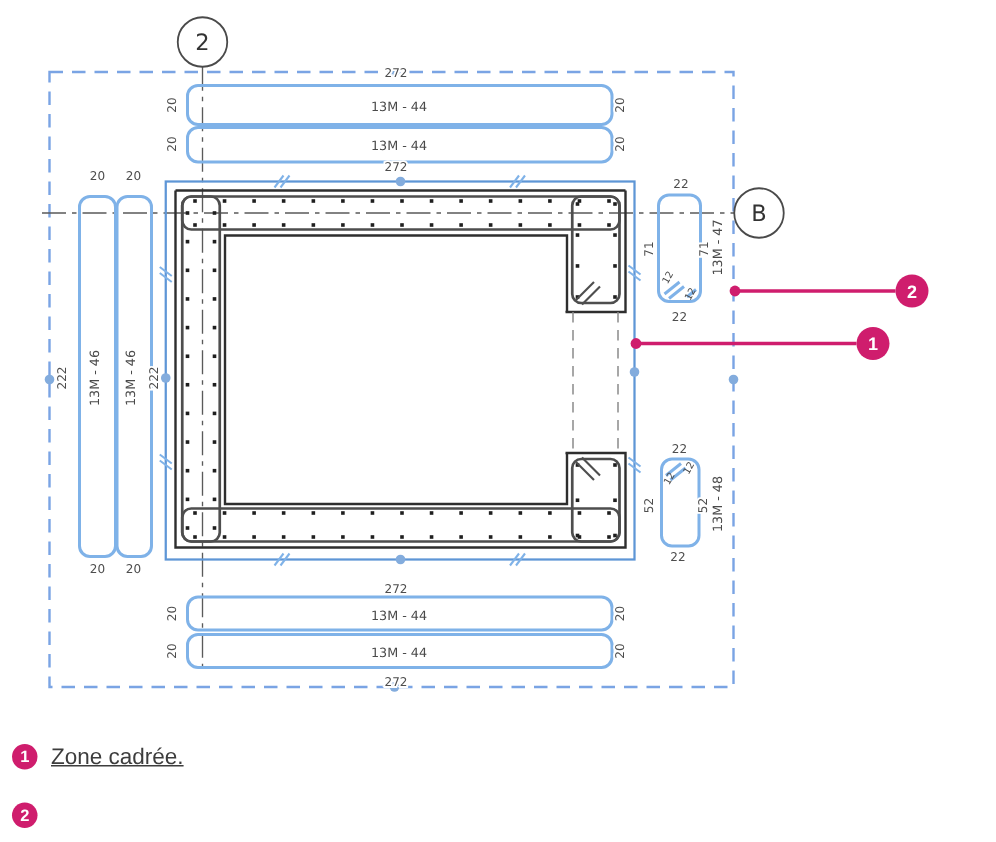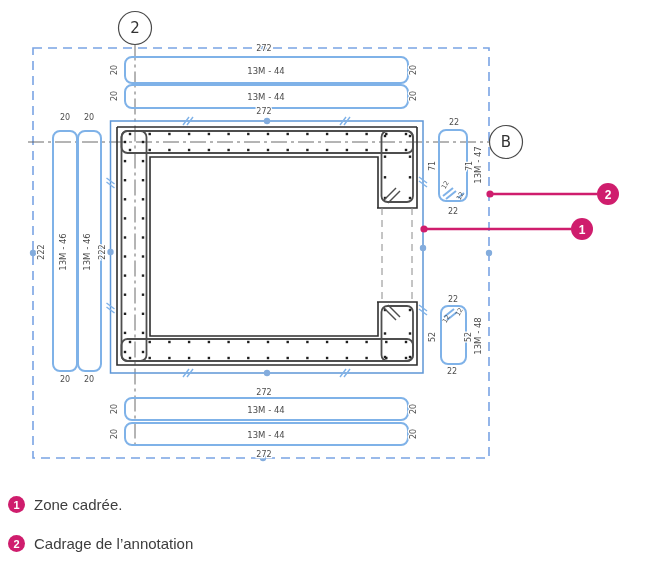--- a/index.html
+++ b/index.html
@@ -9,21 +9,21 @@
   .dim{font-size:8px;fill:#4d4d4d;paint-order:stroke;stroke:#ffffff;stroke-width:2.5px;}
   .rebar-label{font-size:8.5px;fill:#4a4a4a;}
   .hook-label{font-size:6.5px;fill:#4d4d4d;}
   .grid-letter{font-size:15px;fill:#333333;}
   .callout-num{font-size:12px;font-weight:bold;fill:#ffffff;font-family:"Liberation Sans",sans-serif;}
   #legend{position:absolute;left:8px;top:496px;}
   .legend-item{display:flex;align-items:center;margin-bottom:22px;}
   .legend-badge{width:17px;height:17px;border-radius:50%;background:#cf1d6d;color:#fff;
     font-size:11px;font-weight:bold;display:flex;align-items:center;justify-content:center;
     margin-right:9px;flex:0 0 17px;}
-  .legend-text{font-size:15px;color:#3d3d3d;}
+  .legend-text{font-size:15px;color:#3d3d3d;text-decoration:underline;}
 </style>
 </head>
 <body>
 
 <div id="stage">
 <svg width="664" height="561" viewBox="0 0 664 561" xmlns="http://www.w3.org/2000/svg">
 
   <g>
     <rect x="33" y="48" width="456" height="410" fill="none" stroke="#7aa4e4" stroke-width="1.6" stroke-dasharray="9 6"></rect>
     <circle cx="263" cy="48" r="3.2" fill="#83acdd"></circle>
@@ -297,15 +297,14 @@
 </svg>
 </div>
 
 <div id="legend">
   <div class="legend-item">
     <div class="legend-badge">1</div>
     <div class="legend-text">Zone cadrée.</div>
   </div>
   <div class="legend-item">
     <div class="legend-badge">2</div>
-    <div class="legend-text">Cadrage de l’annotation</div>
   </div>
 </div>
 
 </body></html>

